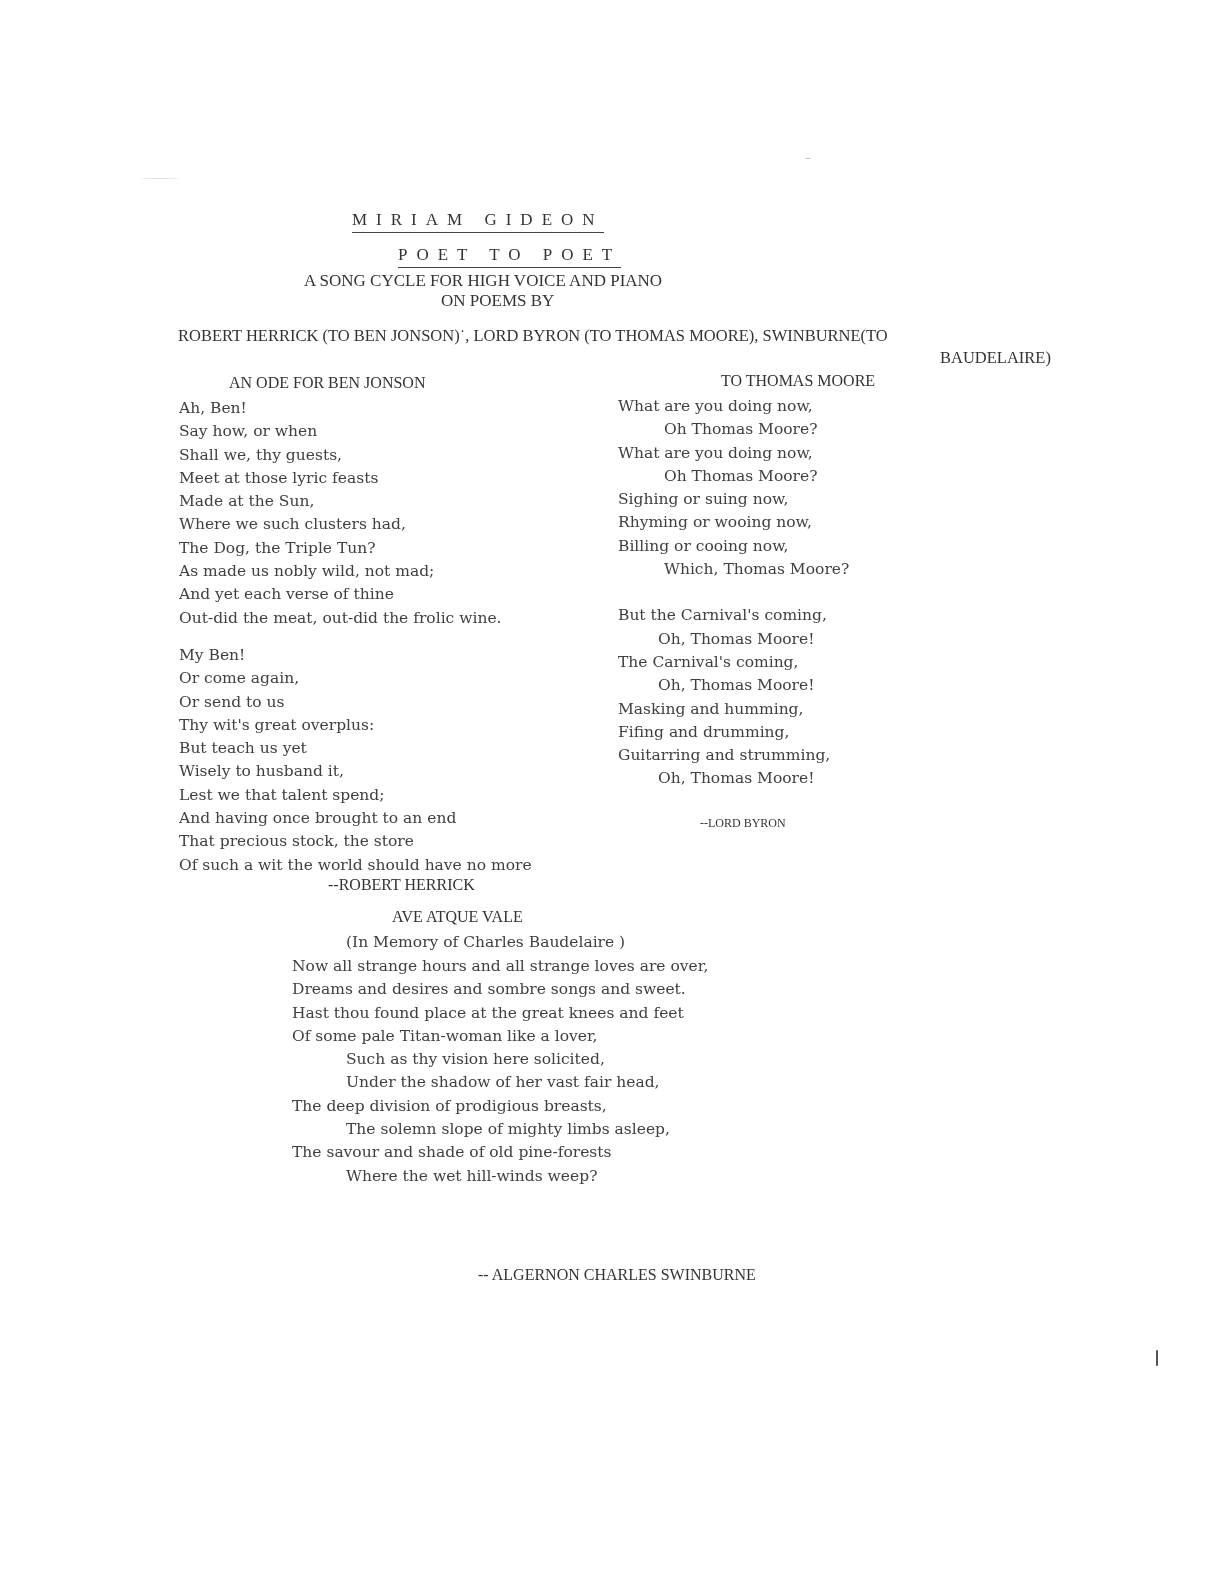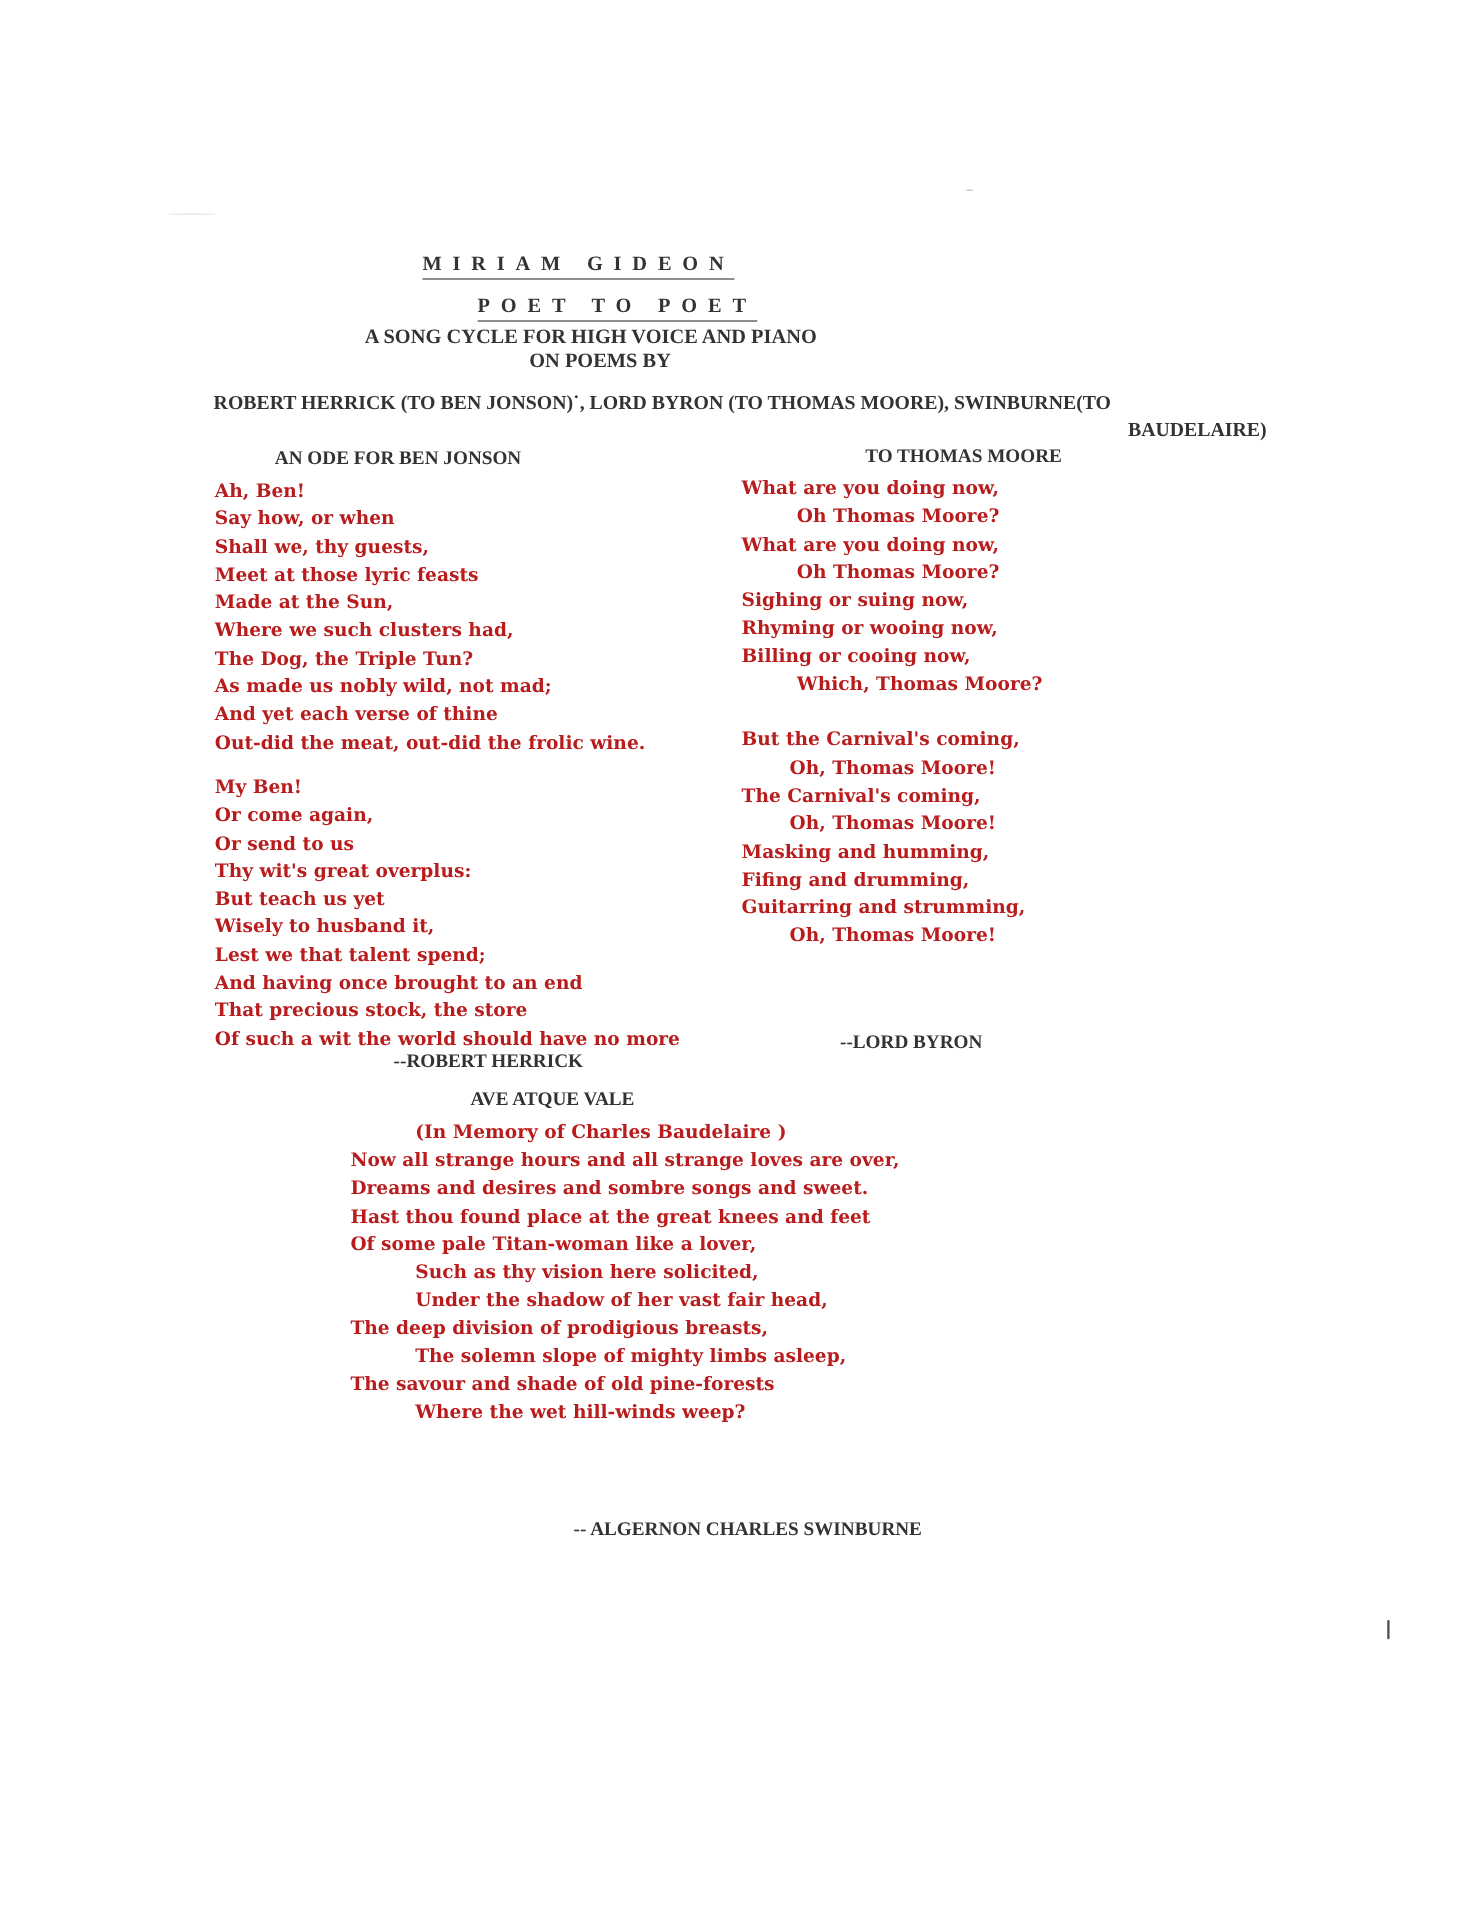--- a/index.html
+++ b/index.html
@@ -1,25 +1,25 @@
 <!DOCTYPE html>
 <html><head>
   <meta charset="utf-8">
   <style>
     html, body { margin: 0; padding: 0; }
     body {
       width: 1214px; height: 1588px; background: #ffffff; position: relative;
       overflow: hidden; color: #2b2b2b;
       font-family: "DejaVu Serif", "Liberation Serif", serif;
     }
-    .abs { position: absolute; white-space: nowrap; font-weight: bold; }
+    .abs { position: absolute; white-space: nowrap; }
     .caps { font-family: "Liberation Serif", serif; font-size: 17px; color: #333; }
     .spaced { letter-spacing: 9px; }
     .ul { border-bottom: 1.5px solid #444; padding-bottom: 2px; }
-    .poem { font-size: 15.5px; line-height: 23.3px; color: #b91c1c; }
+    .poem { font-size: 15.5px; line-height: 23.3px; color: #404040; }
     .poem .line { display: block; height: 23.3px; }
     .poem .ind { padding-left: 46px; }
     .poem .ind2 { padding-left: 54px; }
     .gap { height: 14px; display: block; }
     .speck { position: absolute; background: #bbb; border-radius: 50%; }
   </style>
 </head>
 <body>
 
 <div class="abs caps spaced ul" style="left:352px; top:210px;">MIRIAM GIDEON</div>
@@ -68,21 +68,21 @@
   <span class="gap" style="height:23px;"></span>
   <span class="line">But the Carnival's coming,</span>
   <span class="line" style="padding-left:40px;">Oh, Thomas Moore!</span>
   <span class="line">The Carnival's coming,</span>
   <span class="line" style="padding-left:40px;">Oh, Thomas Moore!</span>
   <span class="line">Masking and humming,</span>
   <span class="line">Fifing and drumming,</span>
   <span class="line">Guitarring and strumming,</span>
   <span class="line" style="padding-left:40px;">Oh, Thomas Moore!</span>
 </div>
-<div class="abs caps" style="left:700px; top:816px; font-size:16px;margin-top:44px;">--LORD BYRON</div>
+<div class="abs caps" style="left:700px; top:816px; font-size:12px;">--LORD BYRON</div>
 
 <div class="abs caps" style="left:392px; top:908px; font-size:16px;">AVE ATQUE VALE</div>
 <div class="abs poem" style="left:318px; top:931px;margin-left:28px;">(In Memory of Charles Baudelaire )</div>
 <div class="abs poem" style="left:292px; top:955px;">
   <span class="line">Now all strange hours and all strange loves are over,</span>
   <span class="line">Dreams and desires and sombre songs and sweet.</span>
   <span class="line">Hast thou found place at the  great knees and feet</span>
   <span class="line">Of  some pale Titan-woman like a lover,</span>
   <span class="line ind2">Such as thy vision here solicited,</span>
   <span class="line ind2">Under the shadow of her vast fair head,</span>

